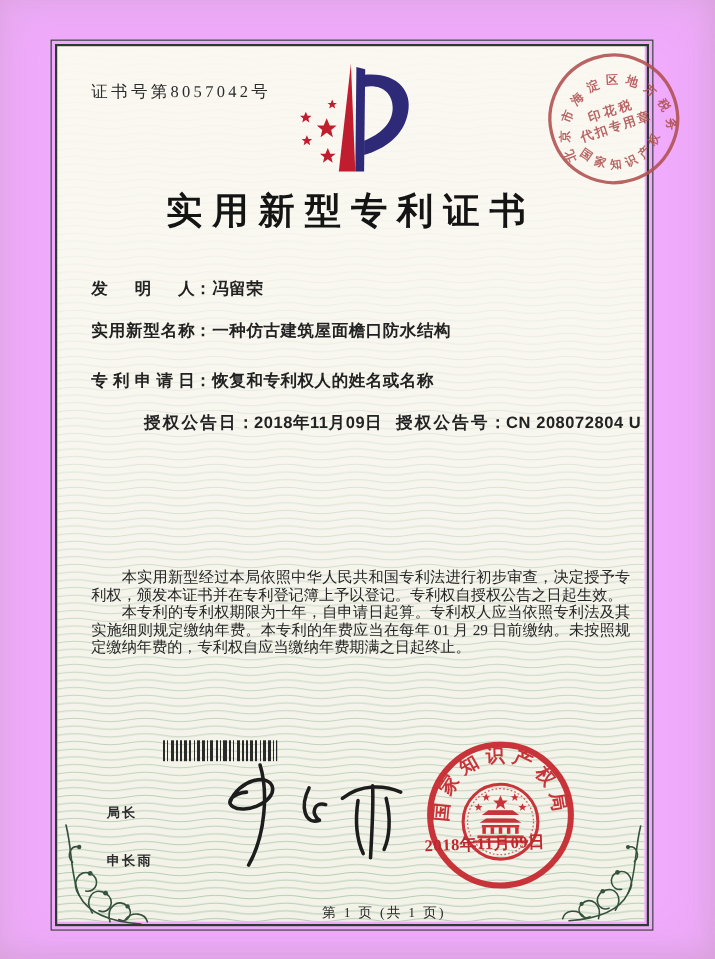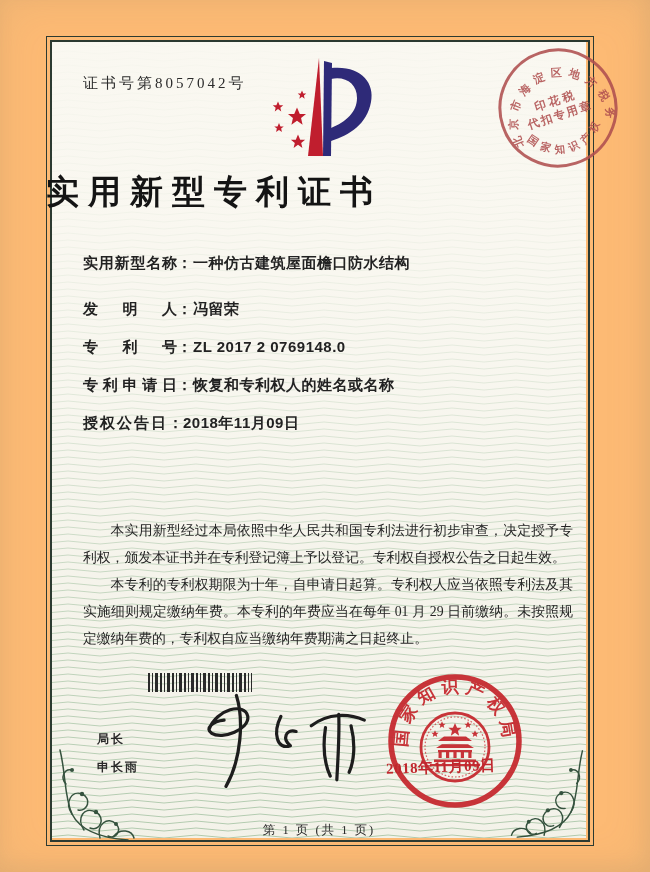--- a/index.html
+++ b/index.html
@@ -1,63 +1,63 @@
 <!DOCTYPE html>
 <html><head>
 <meta charset="utf-8">
 <style>
   html,body{margin:0;padding:0;background:#e8e4da;}
-  .scan{position:relative;width:650px;height:872px;background:#fdba74;overflow:hidden;
+  .scan{position:relative;width:650px;height:872px;background:#f0abfc;overflow:hidden;
         font-family:"Liberation Serif", serif;color:#222;}
   .scan .edgeshade{position:absolute;inset:0;z-index:9;pointer-events:none;
         box-shadow:inset 0 0 46px rgba(150,140,115,0.16), inset -4px -6px 18px rgba(120,110,90,0.10);}
   
   .frame{position:absolute;left:46px;top:36px;width:546px;height:808px;border:1.6px solid #2c3a31;z-index:3;}
   .frame-inner{position:absolute;inset:3px;border:2.4px solid #2c3a31;}
   
   .waves{position:absolute;left:52px;top:42px;width:534px;height:796px;z-index:0;}
   .fade{position:absolute;left:52px;top:42px;width:534px;height:796px;z-index:1;
         background:linear-gradient(180deg, rgba(250,248,241,0.97) 0%, rgba(250,248,241,0.90) 22%,
         rgba(250,248,241,0.68) 45%, rgba(248,246,238,0.38) 68%, rgba(246,245,236,0.12) 100%);}
   
   .cert-number{position:absolute;left:83px;top:74px;z-index:4;font-size:15px;letter-spacing:3px;color:#2b2b2b;}
   .logo{position:absolute;left:256px;top:54px;width:132px;height:112px;z-index:4;}
   .tax-stamp{position:absolute;left:492px;top:38px;width:136px;height:142px;z-index:5;opacity:.88;}
-  .title{position:absolute;left:46px;width:546px;top:170px;z-index:4;text-align:left;
+  .title{position:absolute;left:46px;width:546px;top:170px;z-index:4;text-align:center;
          font-size:33px;font-weight:bold;letter-spacing:9px;color:#141414;white-space:nowrap;}
   .fields{position:absolute;left:83px;top:252px;width:500px;z-index:4;
           font-family:"Liberation Sans", sans-serif;font-weight:700;font-size:15px;line-height:21px;}
   .frow{margin-bottom:17px;white-space:nowrap;}
   .frow.gap-lg{margin-bottom:25px;}
   .flabel{display:inline-block;width:94px;text-align:justify;text-align-last:justify;vertical-align:top;}
   .fcolon{display:inline-block;width:16px;vertical-align:top;}
   .fvalue{letter-spacing:0.5px;}
-  .grow{display:flex;}
+  .grow{display:flex;margin-left:48px;}
   .gleft{width:278px;white-space:nowrap;}
   .gright{flex:1;white-space:nowrap;}
   .glabel{letter-spacing:2px;}
   .paragraphs{position:absolute;left:83px;top:517px;width:490px;z-index:4;font-size:13.8px;
-          line-height:27px;text-align:justify;color:#252525;}
+          line-height:16px;text-align:justify;color:#252525;}
   .paragraphs p{margin:0;text-indent:2em;}
   .barcode{position:absolute;left:148px;top:673px;width:104px;height:19px;z-index:4;
           background:repeating-linear-gradient(90deg,#2a2a2a 0 2px,transparent 2px 4px,
           #2a2a2a 4px 5px,transparent 5px 7px,#2a2a2a 7px 10px,transparent 10px 12px);}
   .director{position:absolute;left:97px;top:731px;z-index:4;font-family:"Liberation Sans", sans-serif;
           font-weight:600;font-size:12px;letter-spacing:2px;color:#2a2a2a;}
-  .director .name{margin-top:11px;}
+  .director .name{margin-top:26px;}
   .autograph{position:absolute;left:190px;top:686px;width:180px;height:108px;z-index:4;}
   .seal{position:absolute;left:382px;top:668px;width:146px;height:146px;z-index:5;opacity:.93;}
   .seal-date{position:absolute;left:386px;top:757px;width:160px;z-index:6;
           font-size:15px;font-weight:bold;color:#c0272d;letter-spacing:0.5px;transform:rotate(-2deg);
           font-family:"Liberation Serif", serif;}
   .flourish{position:absolute;z-index:2;}
   .flourish.bl{left:50px;top:744px;width:96px;height:101px;}
   .flourish.br{left:500px;top:742px;width:92px;height:103px;transform:scaleX(-1);}
   .footer{position:absolute;left:46px;width:546px;top:822px;z-index:4;text-align:center;
-          font-size:12.5px;letter-spacing:2px;color:#2b2b2b;}
+          font-size:12.5px;letter-spacing:2px;color:#2b2b2b;padding-left:30px;}
   .defs-host{position:absolute;width:0;height:0;overflow:hidden;}
 </style>
 </head>
 <body>
 
 <svg class="defs-host" aria-hidden="true">
   <defs>
     <path id="star5" d="M0,-10 L2.94,-3.09 L9.51,-3.09 L4.26,1.18 L5.88,8.09 L0,3.82 L-5.88,8.09 L-4.26,1.18 L-9.51,-3.09 L-2.94,-3.09 Z"></path>
     <pattern id="wavepat" width="64" height="7" patternUnits="userSpaceOnUse">
       <path d="M0,3.5 Q16,0.5 32,3.5 T64,3.5" fill="none" stroke="#9fbf9e" stroke-width="1"></path>
@@ -139,34 +139,32 @@
         <textPath href="#taxBot" startOffset="2">国家知识产权局</textPath>
       </text>
       <text x="66" y="66" font-size="11.5" letter-spacing="3" text-anchor="middle">印花税</text>
       <text x="66" y="81" font-size="11.5" letter-spacing="2" text-anchor="middle">代扣专用章</text>
     </g>
   </svg>
 
   <div class="title">实用新型专利证书</div>
 
   <div class="fields">
+    <div class="frow">
+      <span class="flabel">发明人</span><span class="fcolon">：</span><span class="fvalue">冯留荣</span>
+    </div>
     <div class="frow gap-lg">
       <span class="flabel">实用新型名称</span><span class="fcolon">：</span><span class="fvalue">一种仿古建筑屋面檐口防水结构</span>
     </div>
     <div class="frow">
-      <span class="flabel">发明人</span><span class="fcolon">：</span><span class="fvalue">冯留荣</span>
-    </div>
-    <div class="frow">
-      <span class="flabel">专利号</span><span class="fcolon">：</span><span class="fvalue">ZL 2017 2 0769148.0</span>
-    </div>
-    <div class="frow">
       <span class="flabel">专利申请日</span><span class="fcolon">：</span><span class="fvalue">恢复和专利权人的姓名或名称</span>
     </div>
     <div class="frow grow">
       <span class="gleft"><span class="glabel">授权公告日</span><span>：</span><span class="fvalue">2018年11月09日</span></span>
+      <span class="gright"><span class="glabel">授权公告号</span><span>：</span><span class="fvalue">CN 208072804 U</span></span>
     </div>
   </div>
 
   <div class="paragraphs">
     <p>本实用新型经过本局依照中华人民共和国专利法进行初步审查，决定授予专利权，颁发本证书并在专利登记簿上予以登记。专利权自授权公告之日起生效。</p>
     <p>本专利的专利权期限为十年，自申请日起算。专利权人应当依照专利法及其实施细则规定缴纳年费。本专利的年费应当在每年 01 月 29 日前缴纳。未按照规定缴纳年费的，专利权自应当缴纳年费期满之日起终止。</p>
   </div>
 
   <div class="barcode"></div>
 

